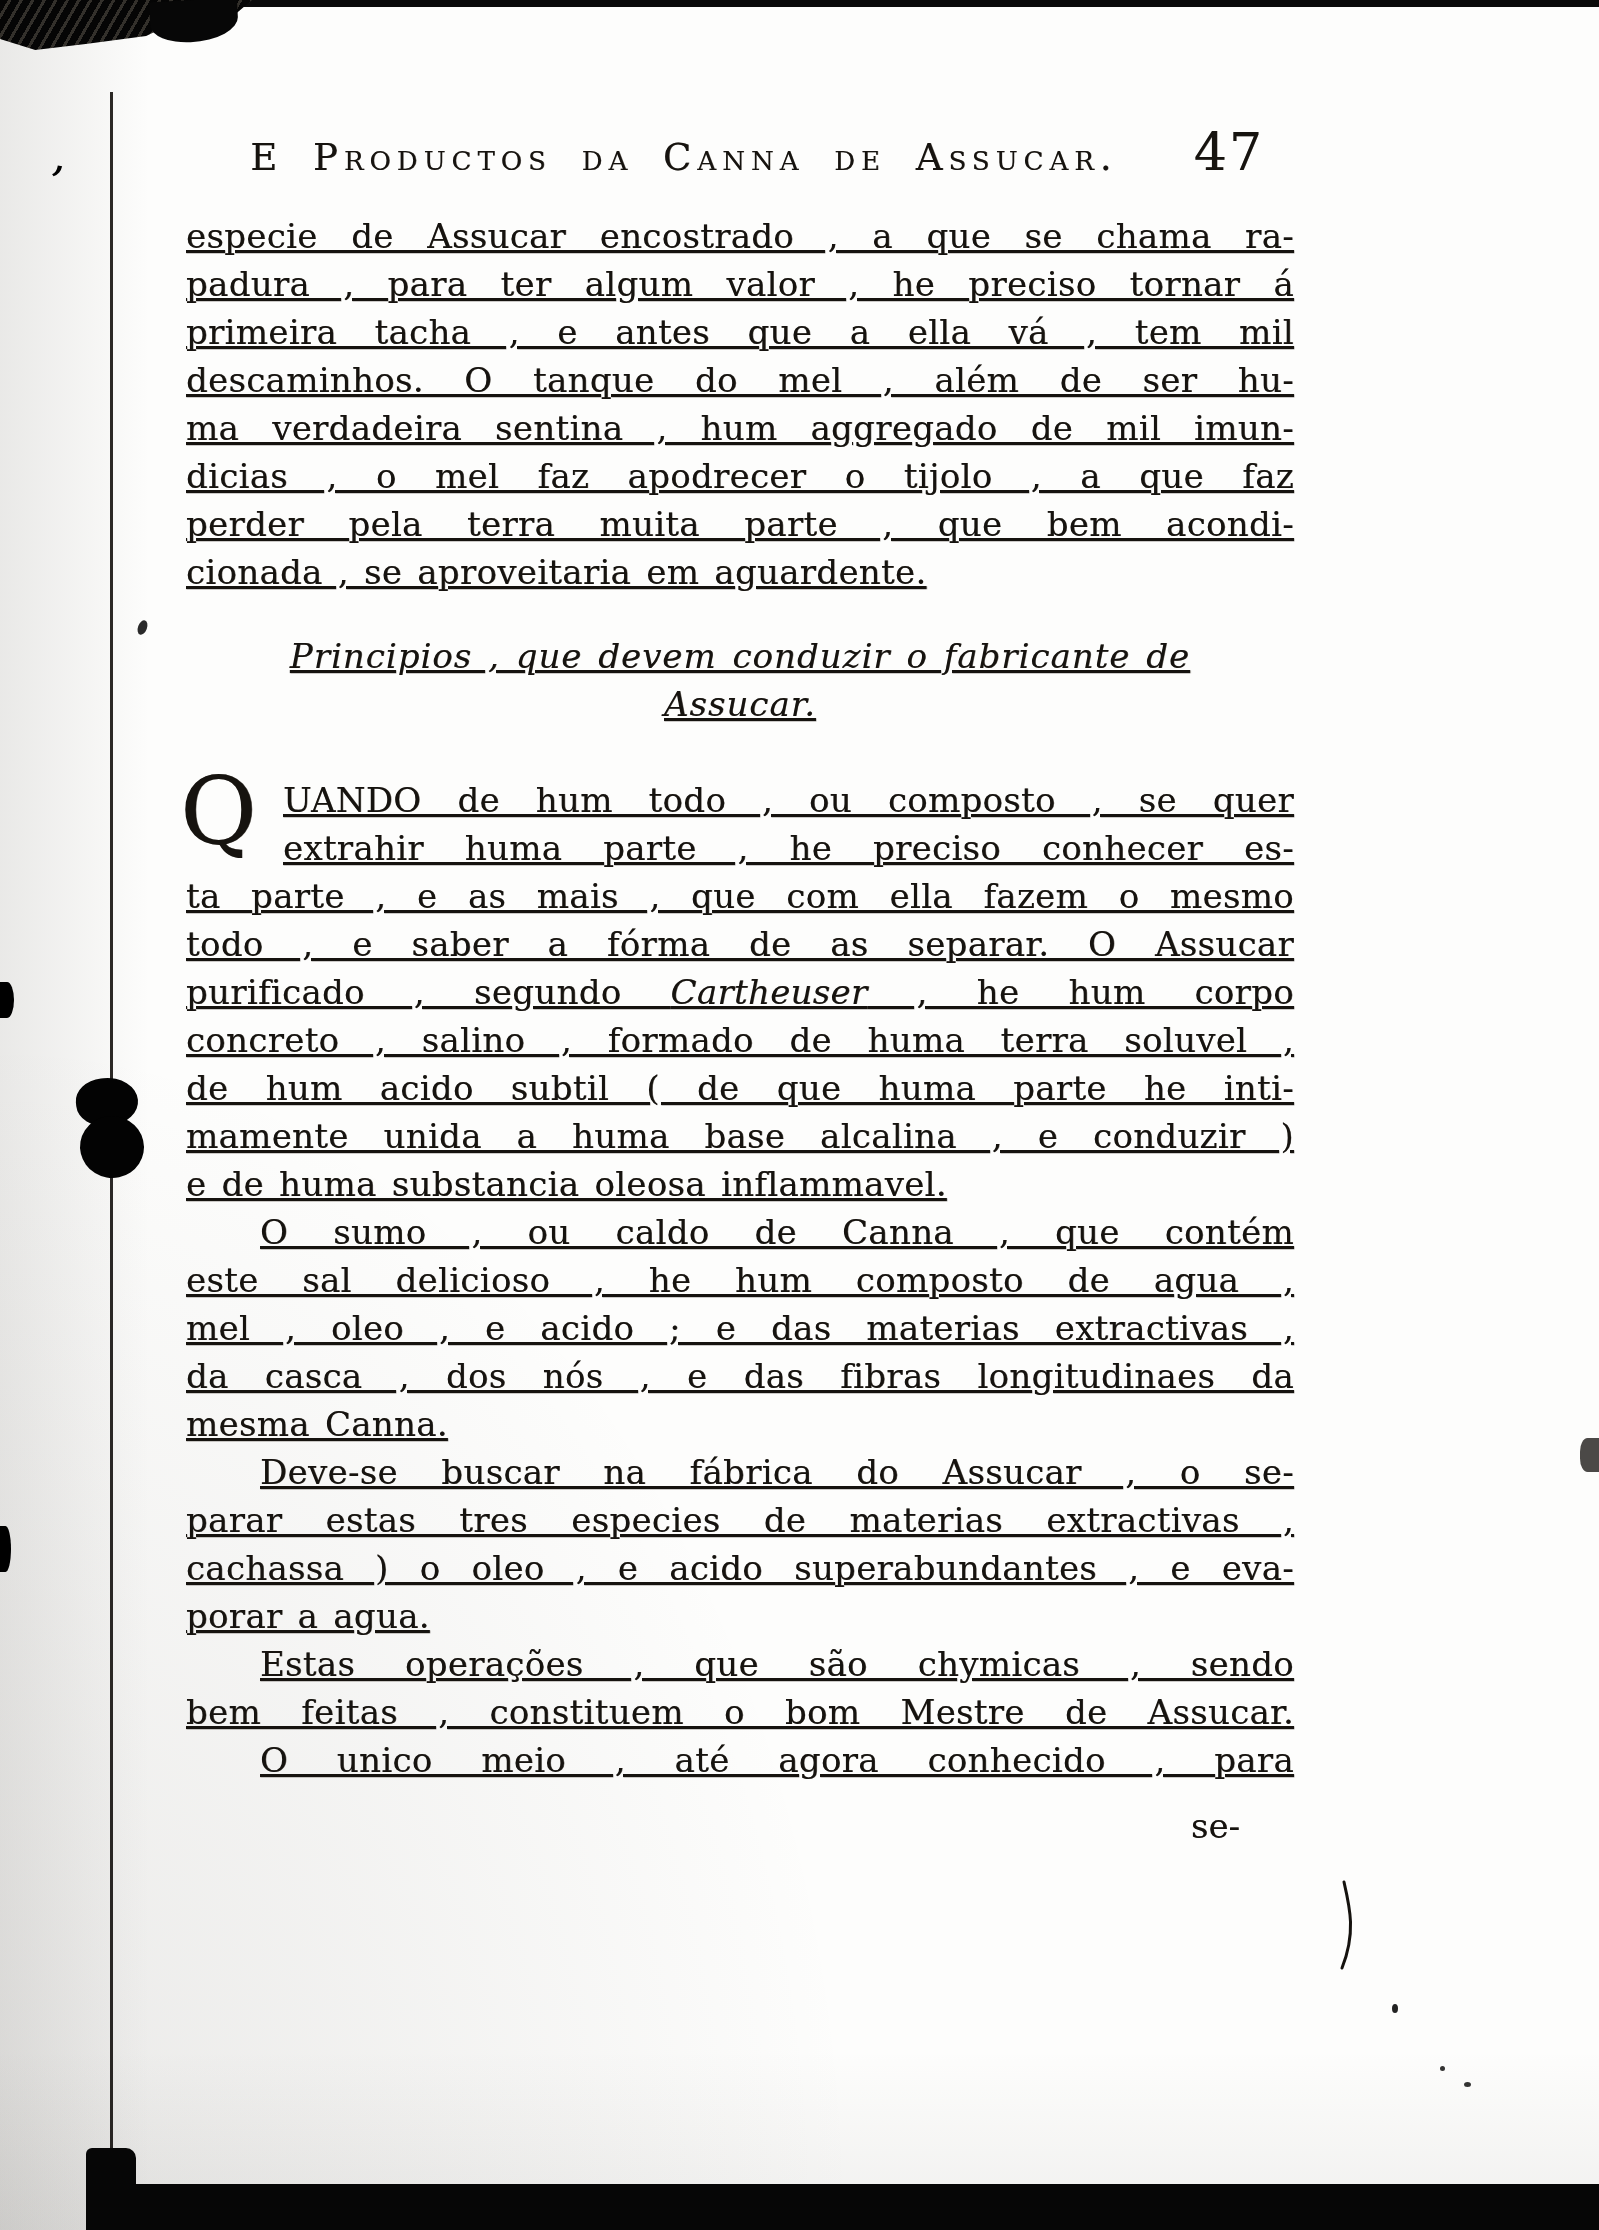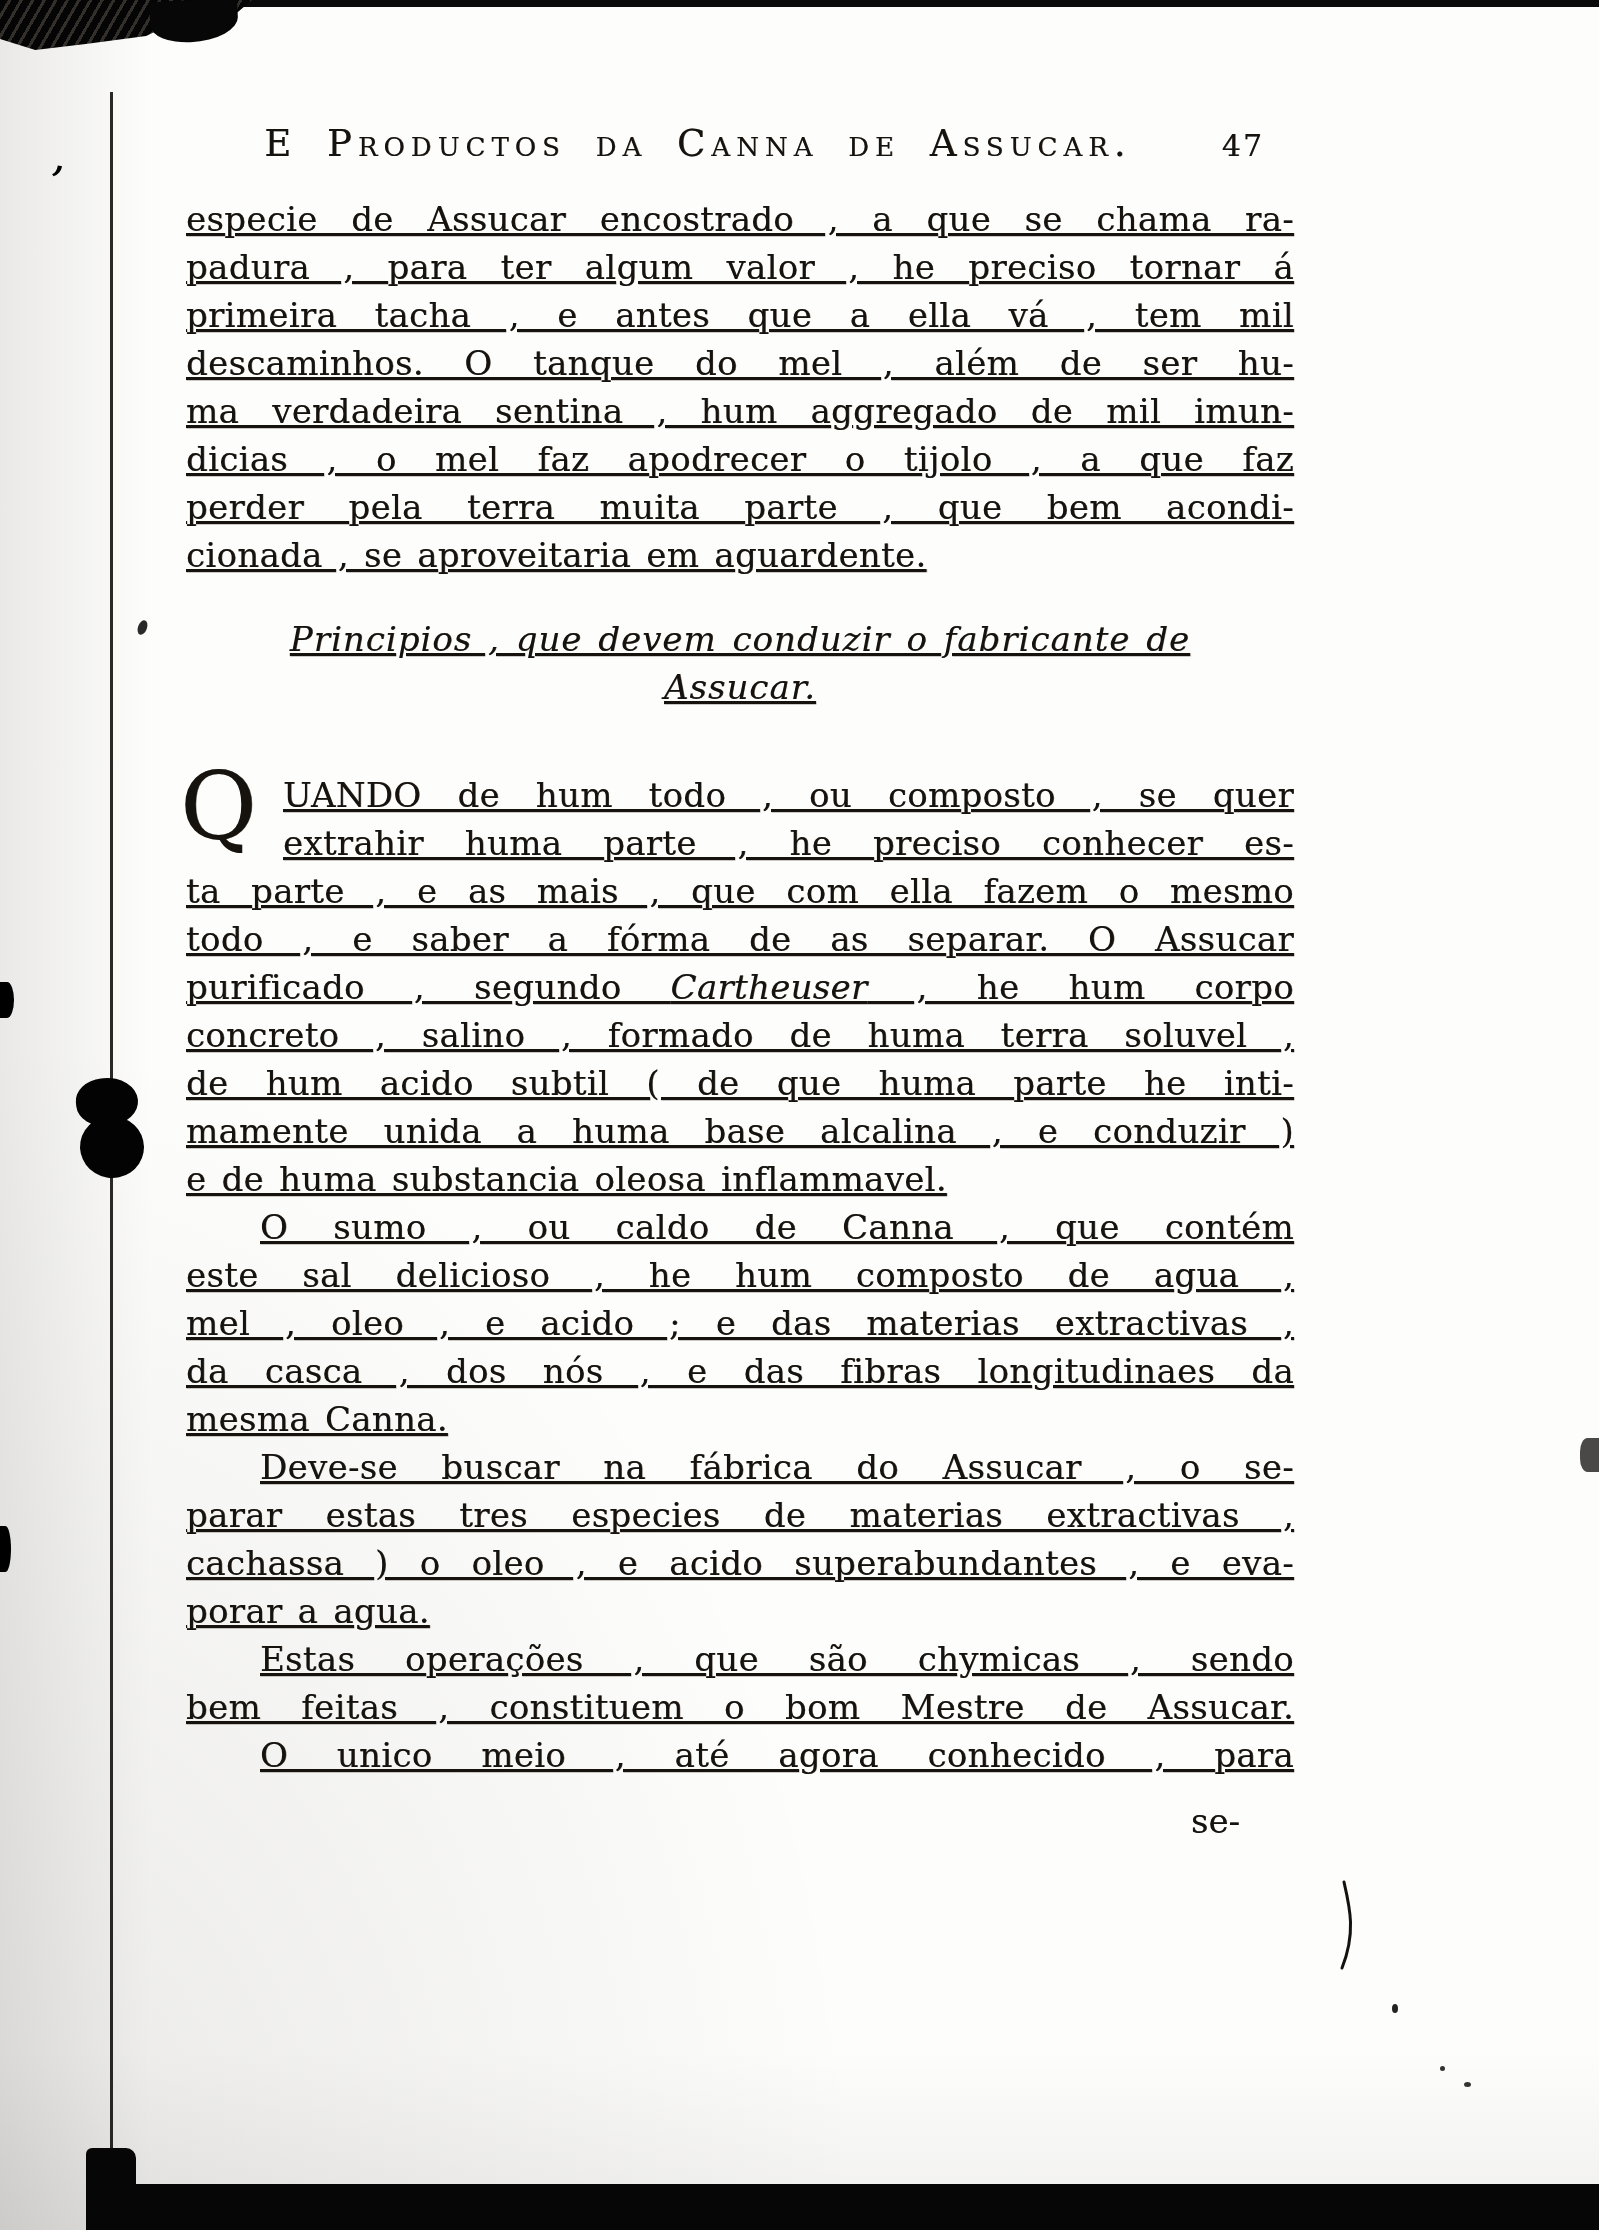--- a/index.html
+++ b/index.html
@@ -23,32 +23,32 @@
     position:absolute; left:186px; top:122px; width:1108px;
     text-shadow:0.4px 0.4px 0.5px rgba(25,18,10,0.55);
   }
 
   .header { display:flex; align-items:baseline; margin-bottom:30px;gap:12px; }
   .header .title {
     flex:1; text-align:center;
     font-variant:small-caps;
     font-size:37px; letter-spacing:6px; word-spacing:12px;
   }
-  .header .pagenum { font-size:30px; letter-spacing:2px; padding-right:30px; }
+  .header .pagenum { font-size:52px; letter-spacing:2px; padding-right:30px; }
 
   .para { margin:0; }
   .line {
     font-size:34px; line-height:48px;
     letter-spacing:0.3px; word-spacing:4px;
     text-align:justify; text-align-last:justify;text-decoration:underline;
   }
   .line.last { text-align-last:left; }
   .line.indent { padding-left:74px; }
 
-  .para.heading { margin:36px 0 60px; }
+  .para.heading { margin:36px 0 48px; }
   .para.heading .line {
     font-style:italic; font-size:34px; letter-spacing:1px;
     text-align:center; text-align-last:center;
   }
 
   .para.has-dropcap { position:relative; }
   .dropcap {
     position:absolute; left:-6px; top:-12px;
     font-size:94px; line-height:94px;
   }

